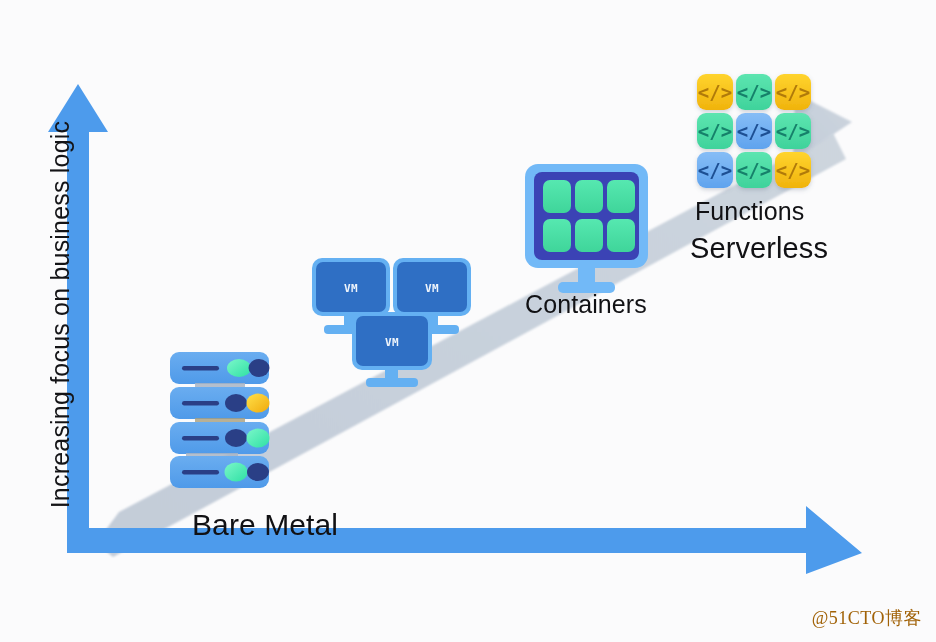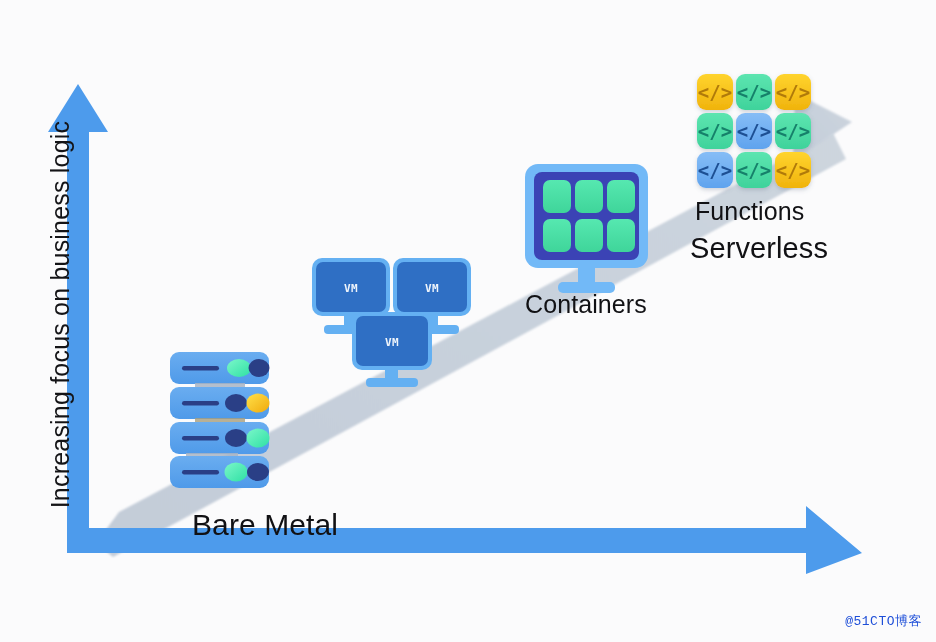--- a/index.html
+++ b/index.html
@@ -40,22 +40,22 @@
     position:absolute;
     left:-200px;top:300px;
     width:520px;
     transform:rotate(-90deg);
     transform-origin:center center;
     font-size:25px;color:#141417;font-weight:400;
     white-space:nowrap;text-align:center;letter-spacing:.2px;
   }
   #watermark{
     position:absolute;right:14px;bottom:12px;
-    font-size:13px;color:#1d4ed8;letter-spacing:.5px;
-    font-family:Liberation Mono, monospace;
+    font-size:18px;color:#a16207;letter-spacing:.5px;
+    font-family:Liberation Serif, serif;
   }
   .vm-text{
     font-family:"DejaVu Sans Mono", monospace;
     font-size:11px;font-weight:bold;fill:#eef4fb;
     letter-spacing:.5px;
   }
 </style>
 </head>
 <body>
 

